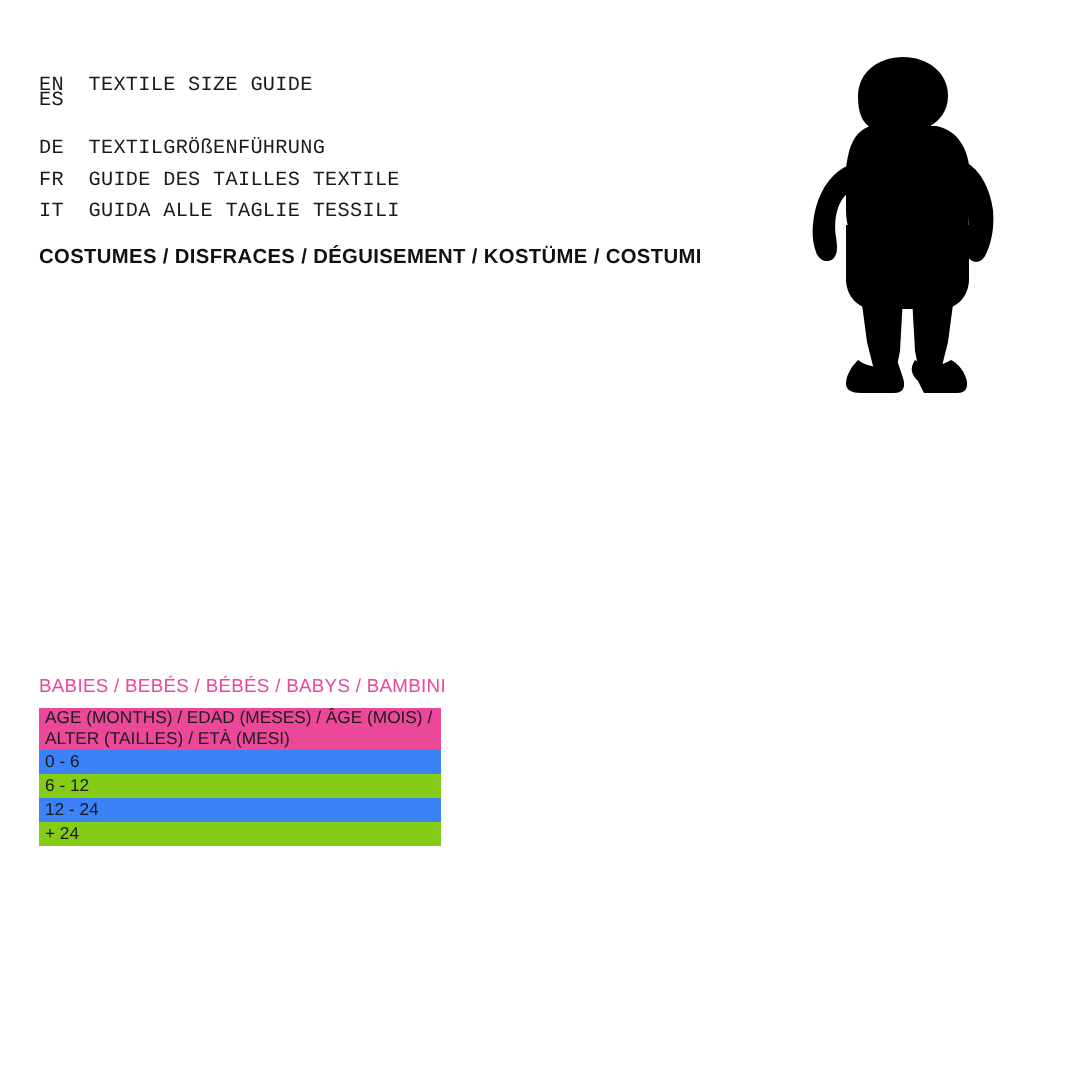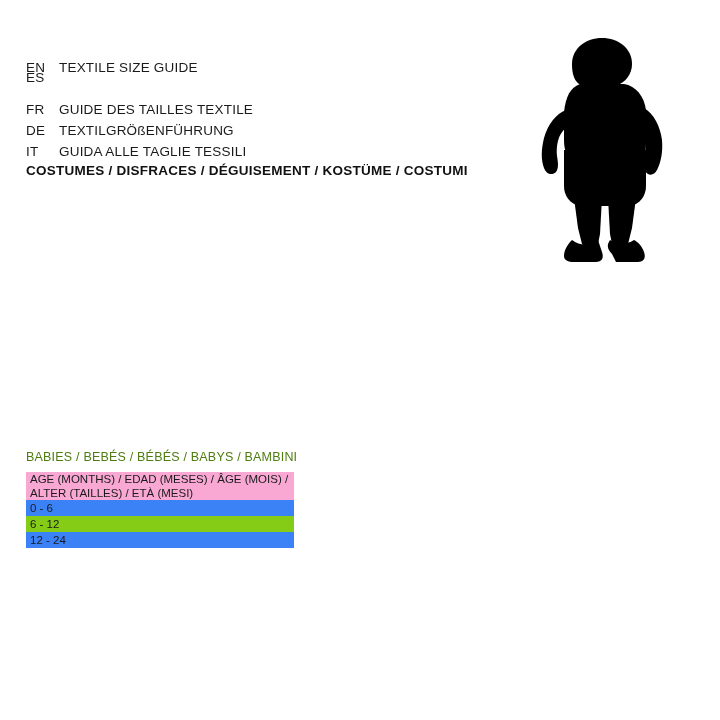--- a/index.html
+++ b/index.html
@@ -18,22 +18,23 @@
 
   .page {
     position: absolute;
     inset: 0;
   }
 
   
   .lang-list {
     position: absolute;
     left: 26px;
-    top: 46px;
+    top: 36px;
     width: 470px;
+    font-family: Liberation Mono, monospace;
   }
   .lang-row {
     display: flex;
     align-items: baseline;
     height: 21px;
     line-height: 21px;
   }
   .lang-code {
     width: 33px;
     flex: 0 0 33px;
@@ -76,38 +77,38 @@
   
   .table-section {
     position: absolute;
     left: 26px;
     top: 450px;
     width: 270px;
   }
   .table-caption {
     font-size: 12.5px;
     letter-spacing: 0.2px;
-    color: #4d7c0f;
+    color: #ec4899;
     margin-bottom: 8px;
     white-space: nowrap;
   }
   .size-table {
     width: 268px;
     border-collapse: collapse;
     table-layout: fixed;
   }
   .size-table td {
     padding: 0 0 0 4px;
     font-size: 11.5px;
     line-height: 14px;
     color: #1a1a1a;
     vertical-align: middle;
   }
   .head-cell {
-    background: #f9a8d4;
+    background: #ec4899;
     height: 16px;
     padding-top: 1px;
   }
   .head-cell span {
     display: block;
     white-space: nowrap;
   }
   .row-cell {
     height: 16px;
   }
@@ -128,27 +129,27 @@
     <div class="lang-row">
       <div class="lang-code">EN</div>
       <div class="lang-title">TEXTILE SIZE GUIDE</div>
     </div>
 
     <div class="lang-row">
       <div class="lang-code">ES</div>
     </div>
 
     <div class="lang-row">
+      <div class="lang-code">DE</div>
+      <div class="lang-title">TEXTILGRÖßENFÜHRUNG</div>
+    </div>
+
+    <div class="lang-row">
       <div class="lang-code">FR</div>
       <div class="lang-title">GUIDE DES TAILLES TEXTILE</div>
-    </div>
-
-    <div class="lang-row">
-      <div class="lang-code">DE</div>
-      <div class="lang-title">TEXTILGRÖßENFÜHRUNG</div>
     </div>
 
     <div class="lang-row">
       <div class="lang-code">IT</div>
       <div class="lang-title">GUIDA ALLE TAGLIE TESSILI</div>
     </div>
 
   </div>
 
   <div class="category-line">COSTUMES / DISFRACES / DÉGUISEMENT / KOSTÜME / COSTUMI</div>
@@ -191,17 +192,20 @@
         </tr>
         <tr>
           <td class="row-cell row-plain">0 - 6</td>
         </tr>
         <tr>
           <td class="row-cell row-shaded">6 - 12</td>
         </tr>
         <tr>
           <td class="row-cell row-plain">12 - 24</td>
         </tr>
+        <tr>
+          <td class="row-cell row-shaded">+ 24</td>
+        </tr>
       </tbody>
     </table>
   </div>
 
 </div>
 
 </body></html>

